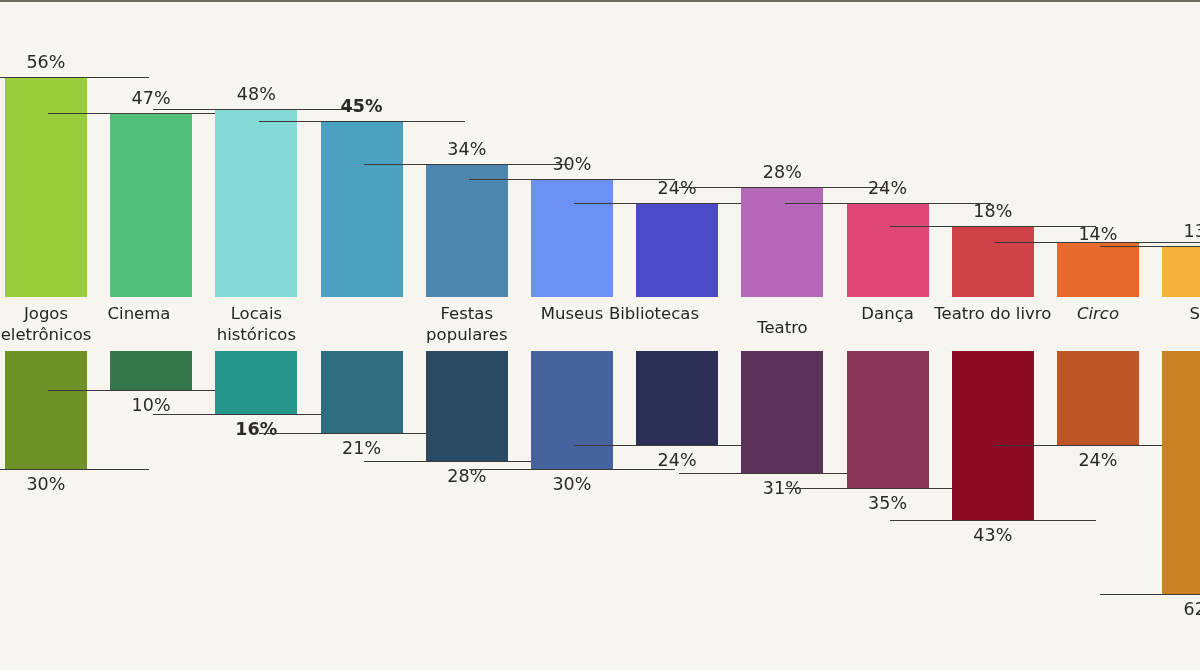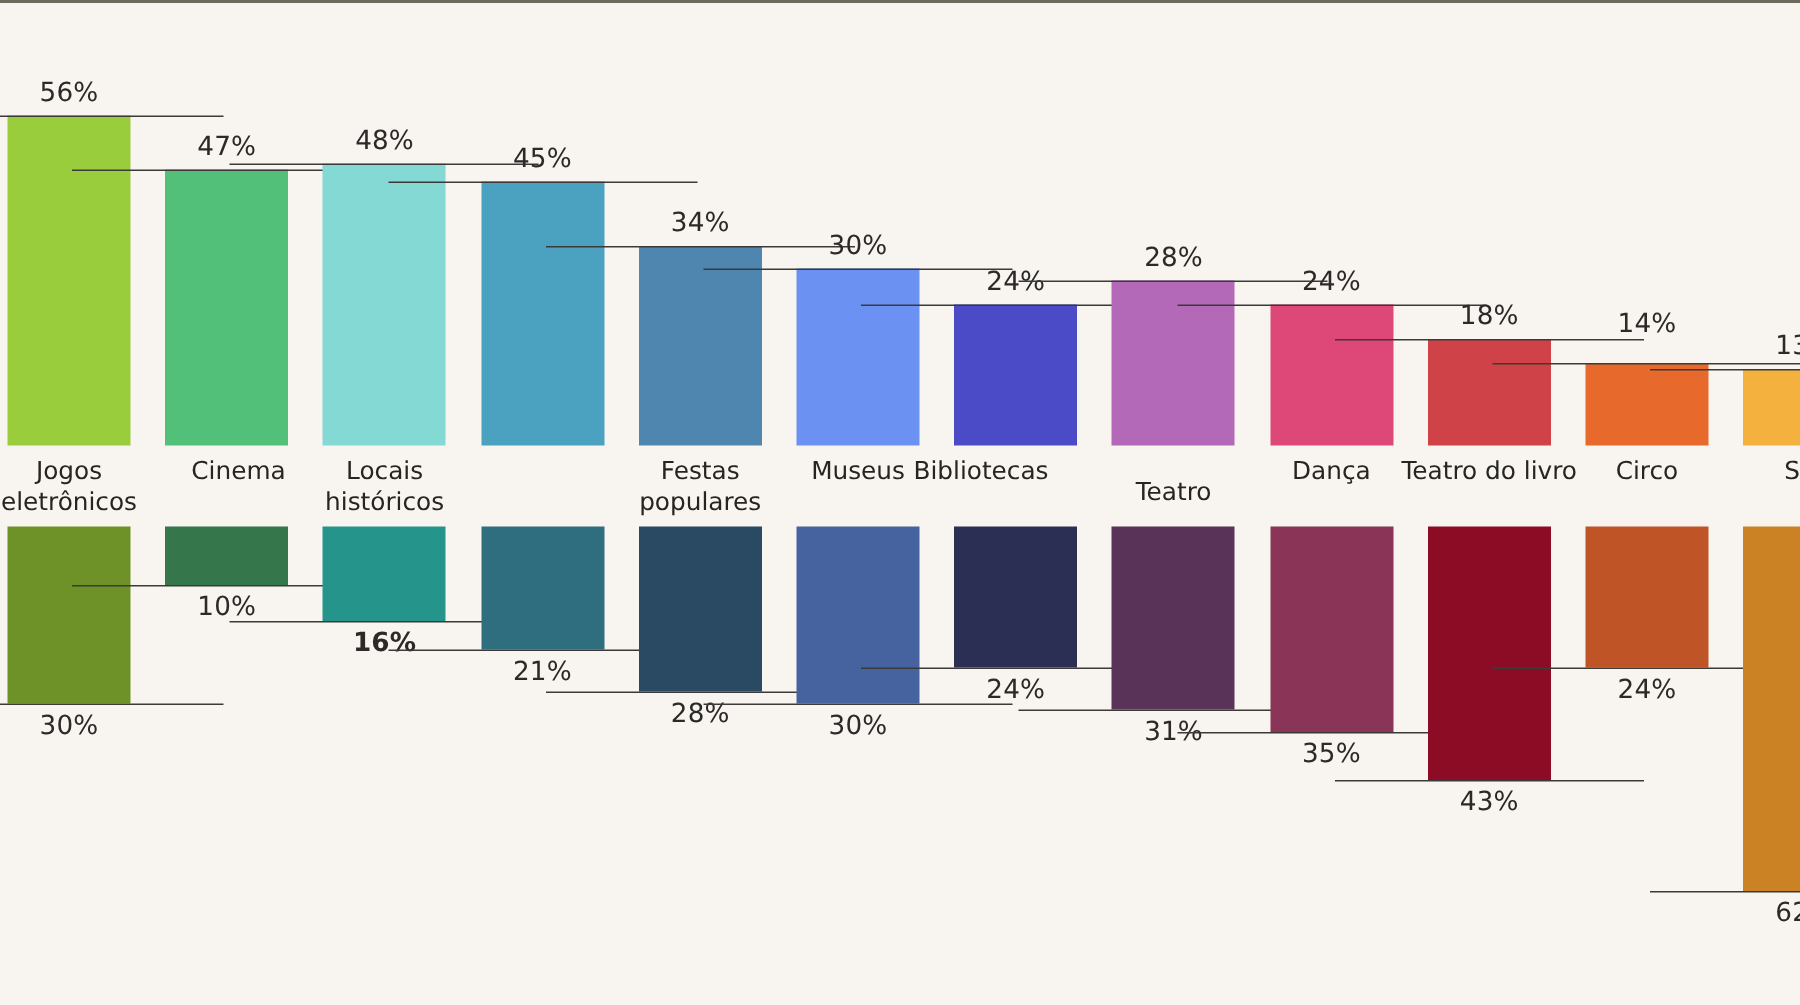--- a/index.html
+++ b/index.html
@@ -61,35 +61,35 @@
     <div class="leader-line" style="left: -57px; top: 77.48px; width: 206px;"></div>
     <div class="value-label" style="left: -14px; top: 52.48px; width: 120px;">56%</div>
     <div class="cat-label" style="left: -14px; top: 303px; width: 120px;">Jogos
 eletrônicos</div>
     <div class="bar" style="left: 5px; top: 351px; width: 82px; height: 117.6px; background: rgb(110, 145, 40);"></div>
     <div class="leader-line" style="left: -57px; top: 468.6px; width: 206px;"></div>
     <div class="value-label" style="left: -14px; top: 473.6px; width: 120px;">30%</div>
     <div class="bar" style="left: 110.2px; top: 112.76px; width: 82px; height: 184.24px; background: rgb(83, 192, 122);"></div>
     <div class="leader-line" style="left: 48.2px; top: 112.76px; width: 206px;"></div>
     <div class="value-label" style="left: 91.2px; top: 87.76px; width: 120px;">47%</div>
-    <div class="cat-label" style="left: 99px; top: 303px; width: 120px;">Cinema</div>
+    <div class="cat-label" style="left: 79px; top: 303px; width: 120px;">Cinema</div>
     <div class="bar" style="left: 110.2px; top: 351px; width: 82px; height: 39.2px; background: rgb(53, 118, 74);"></div>
     <div class="leader-line" style="left: 48.2px; top: 390.2px; width: 206px;"></div>
     <div class="value-label" style="left: 91.2px; top: 395.2px; width: 120px;">10%</div>
     <div class="bar" style="left: 215.4px; top: 108.84px; width: 82px; height: 188.16px; background: rgb(133, 217, 212);"></div>
     <div class="leader-line" style="left: 153.4px; top: 108.84px; width: 206px;"></div>
     <div class="value-label" style="left: 196.4px; top: 83.84px; width: 120px;">48%</div>
     <div class="cat-label" style="left: 196.4px; top: 303px; width: 120px;">Locais
 históricos</div>
     <div class="bar" style="left: 215.4px; top: 351px; width: 82px; height: 62.72px; background: rgb(37, 149, 140);"></div>
     <div class="leader-line" style="left: 153.4px; top: 413.72px; width: 206px;"></div>
     <div class="value-label" style="left: 196.4px; top: 418.72px; width: 120px; font-weight: bold;">16%</div>
     <div class="bar" style="left: 320.6px; top: 120.6px; width: 82px; height: 176.4px; background: rgb(75, 162, 192);"></div>
     <div class="leader-line" style="left: 258.6px; top: 120.6px; width: 206px;"></div>
-    <div class="value-label" style="left: 301.6px; top: 95.6px; width: 120px;">45%</div>
+    <div class="value-label" style="left: 301.6px; top: 95.6px; width: 120px; font-weight: bold;">45%</div>
     <div class="bar" style="left: 320.6px; top: 351px; width: 82px; height: 82.32px; background: rgb(46, 110, 126);"></div>
     <div class="leader-line" style="left: 258.6px; top: 433.32px; width: 206px;"></div>
     <div class="value-label" style="left: 301.6px; top: 438.32px; width: 120px;">21%</div>
     <div class="bar" style="left: 425.8px; top: 163.72px; width: 82px; height: 133.28px; background: rgb(78, 134, 176);"></div>
     <div class="leader-line" style="left: 363.8px; top: 163.72px; width: 206px;"></div>
     <div class="value-label" style="left: 406.8px; top: 138.72px; width: 120px;">34%</div>
     <div class="cat-label" style="left: 406.8px; top: 303px; width: 120px;">Festas
 populares</div>
     <div class="bar" style="left: 425.8px; top: 351px; width: 82px; height: 109.76px; background: rgb(42, 74, 99);"></div>
     <div class="leader-line" style="left: 363.8px; top: 460.76px; width: 206px;"></div>
@@ -124,22 +124,22 @@
     <div class="value-label" style="left: 827.6px; top: 493.2px; width: 120px;">35%</div>
     <div class="bar" style="left: 951.8px; top: 226.44px; width: 82px; height: 70.56px; background: rgb(207, 66, 71);"></div>
     <div class="leader-line" style="left: 889.8px; top: 226.44px; width: 206px;"></div>
     <div class="value-label" style="left: 932.8px; top: 201.44px; width: 120px;">18%</div>
     <div class="cat-label" style="left: 932.8px; top: 303px; width: 120px;">Teatro do livro</div>
     <div class="bar" style="left: 951.8px; top: 351px; width: 82px; height: 168.56px; background: rgb(140, 12, 37);"></div>
     <div class="leader-line" style="left: 889.8px; top: 519.56px; width: 206px;"></div>
     <div class="value-label" style="left: 932.8px; top: 524.56px; width: 120px;">43%</div>
     <div class="bar" style="left: 1057px; top: 242.12px; width: 82px; height: 54.88px; background: rgb(232, 105, 44);"></div>
     <div class="leader-line" style="left: 995px; top: 242.12px; width: 206px;"></div>
-    <div class="value-label" style="left: 1038px; top: 206px; width: 120px;">14%</div>
-    <div class="cat-label" style="left: 1038px; top: 303px; width: 120px;">Circo</div>
+    <div class="value-label" style="left: 1038px; top: 224px; width: 120px;">14%</div>
+    <div class="cat-label" style="left: 1038px; top: 303px; width: 120px; font-style: italic;">Circo</div>
     <div class="bar" style="left: 1057px; top: 351px; width: 82px; height: 94.08px; background: rgb(191, 85, 38);"></div>
     <div class="leader-line" style="left: 995px; top: 445.08px; width: 206px;"></div>
     <div class="value-label" style="left: 1038px; top: 450.08px; width: 120px;">24%</div>
     <div class="bar" style="left: 1162.2px; top: 246.04px; width: 82px; height: 50.96px; background: rgb(245, 177, 62);"></div>
     <div class="leader-line" style="left: 1100.2px; top: 246.04px; width: 206px;"></div>
     <div class="value-label" style="left: 1143.2px; top: 221.04px; width: 120px;">13%</div>
     <div class="cat-label" style="left: 1143.2px; top: 303px; width: 120px;">Sar</div>
     <div class="bar" style="left: 1162.2px; top: 351px; width: 82px; height: 243.04px; background: rgb(203, 130, 36);"></div>
     <div class="leader-line" style="left: 1100.2px; top: 594.04px; width: 206px;"></div>
     <div class="value-label" style="left: 1143.2px; top: 599.04px; width: 120px;">62%</div>

